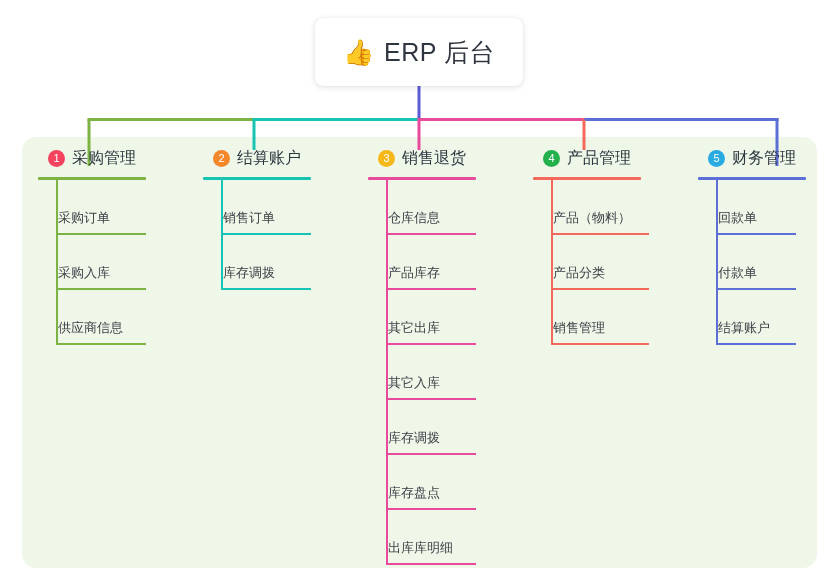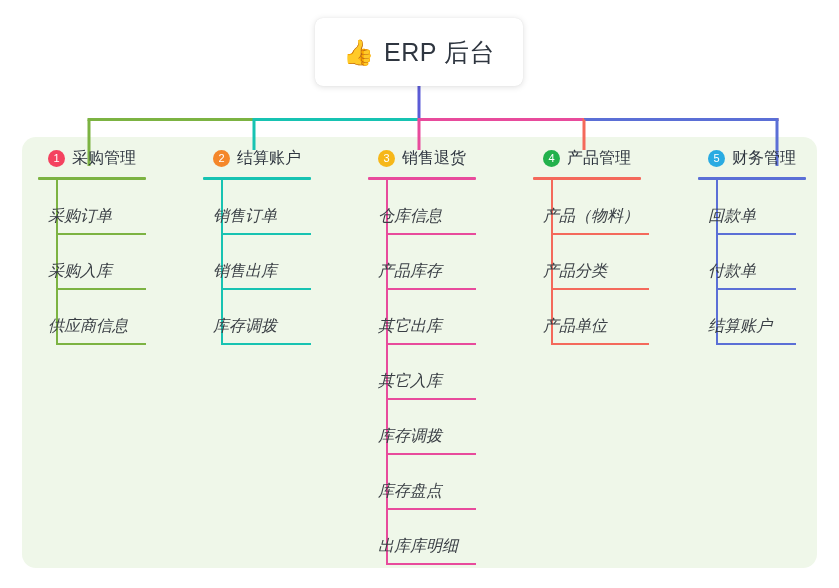--- a/index.html
+++ b/index.html
@@ -101,26 +101,25 @@
     margin-top: 5px;
   }
 
   .items { position: relative; margin-top: 0; }
   .item {
     position: relative;
     height: 55px;
   }
   .item-label {
     position: absolute;
-    left: 10px;
+    left: 20px;
     bottom: 8px;
-    font-size: 16px;
+    font-size: 13px;
     color: #3a3f45;
     white-space: nowrap;
-    font-style: italic;
   }
   .item-rule {
     position: absolute;
     left: 18px;
     bottom: 0;
     height: 1.6px;
   }
   .item-stem {
     position: absolute;
     left: 18px;
@@ -189,25 +188,20 @@
         </div>
         <div class="head-rule" style="background: rgb(23, 195, 178); width: 108px;"></div>
         <div class="items">
           <div class="item">
             <div class="item-stem" style="background: rgb(23, 195, 178);"></div>
             <div class="item-label">销售订单</div>
             <div class="item-rule" style="background: rgb(23, 195, 178); width: 90px;"></div>
           </div>
           <div class="item">
             <div class="item-stem" style="background: rgb(23, 195, 178);"></div>
-            <div class="item-label">销售出库</div>
-            <div class="item-rule" style="background: rgb(23, 195, 178); width: 90px;"></div>
-          </div>
-          <div class="item">
-            <div class="item-stem" style="background: rgb(23, 195, 178);"></div>
             <div class="item-label">库存调拨</div>
             <div class="item-rule" style="background: rgb(23, 195, 178); width: 90px;"></div>
           </div>
         </div>
       </div>
       <div class="column" style="left: 368px;">
         <div class="col-head">
           <span class="badge" style="background: rgb(246, 183, 25);">3</span>
           <span class="head-label">销售退货</span>
         </div>
@@ -262,21 +256,21 @@
             <div class="item-label">产品（物料）</div>
             <div class="item-rule" style="background: rgb(244, 105, 91); width: 98px;"></div>
           </div>
           <div class="item">
             <div class="item-stem" style="background: rgb(244, 105, 91);"></div>
             <div class="item-label">产品分类</div>
             <div class="item-rule" style="background: rgb(244, 105, 91); width: 98px;"></div>
           </div>
           <div class="item">
             <div class="item-stem" style="background: rgb(244, 105, 91);"></div>
-            <div class="item-label">产品单位</div>
+            <div class="item-label">销售管理</div>
             <div class="item-rule" style="background: rgb(244, 105, 91); width: 98px;"></div>
           </div>
         </div>
       </div>
       <div class="column" style="left: 698px;">
         <div class="col-head">
           <span class="badge" style="background: rgb(41, 171, 226);">5</span>
           <span class="head-label">财务管理</span>
         </div>
         <div class="head-rule" style="background: rgb(91, 111, 214); width: 108px;"></div>

